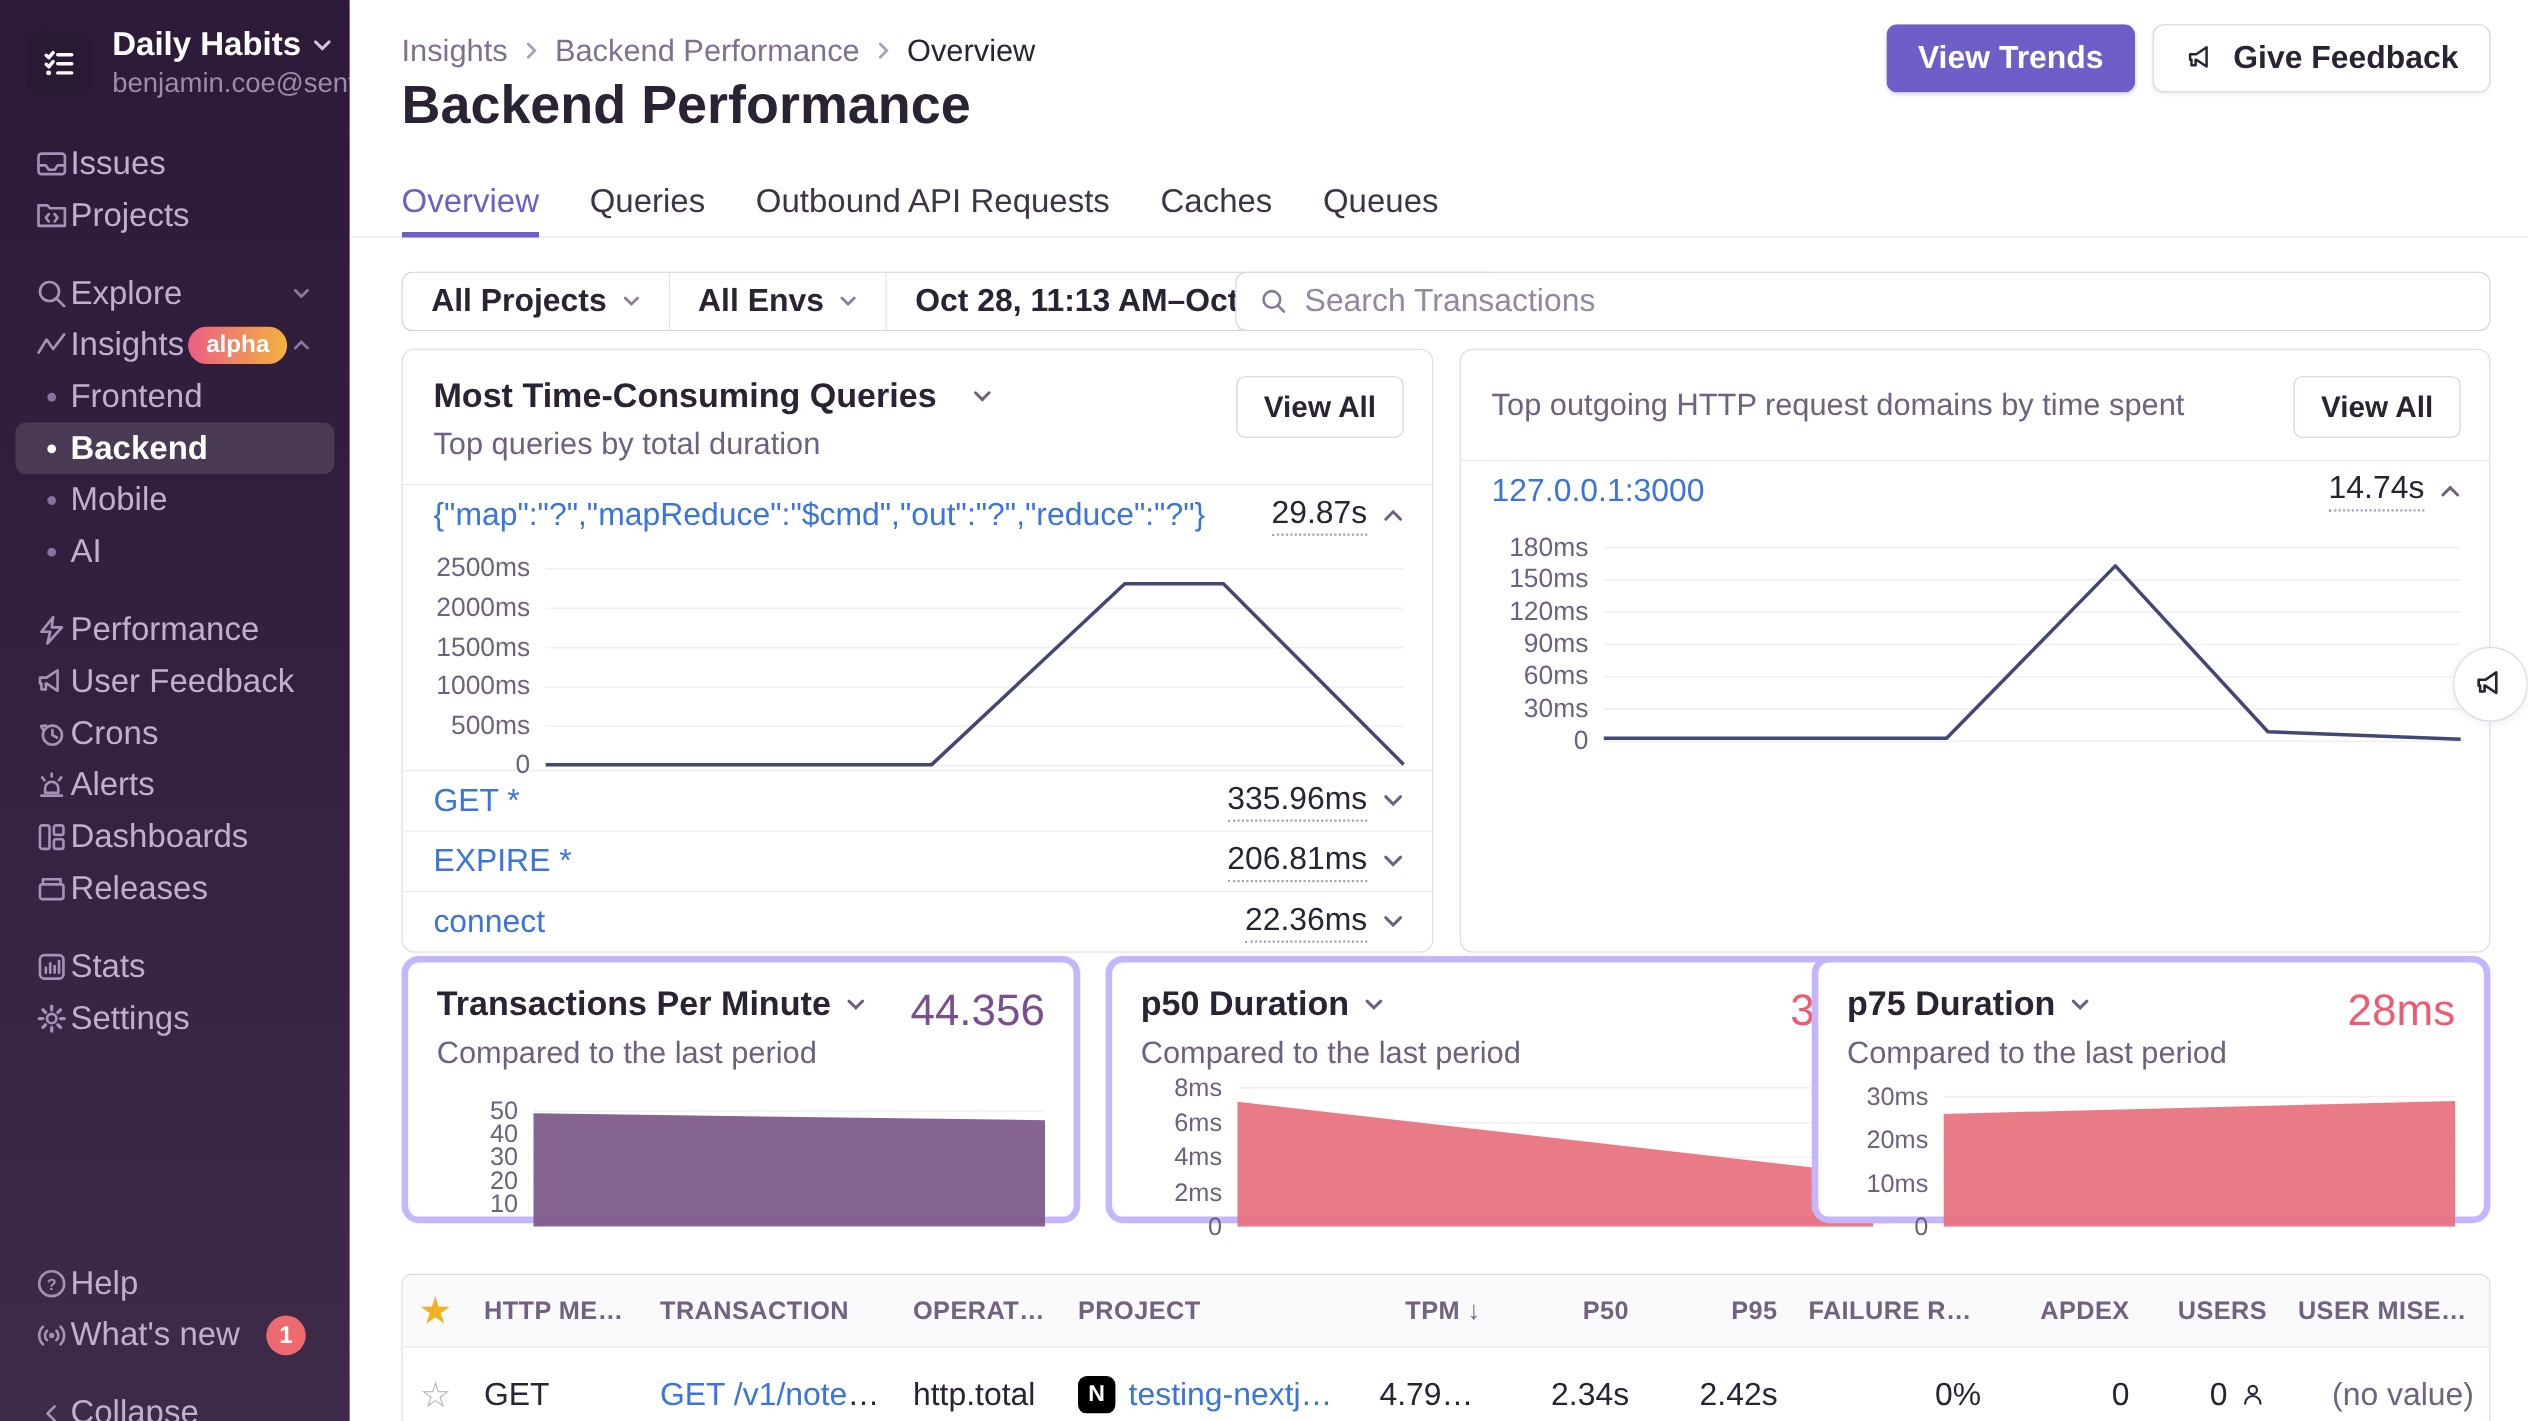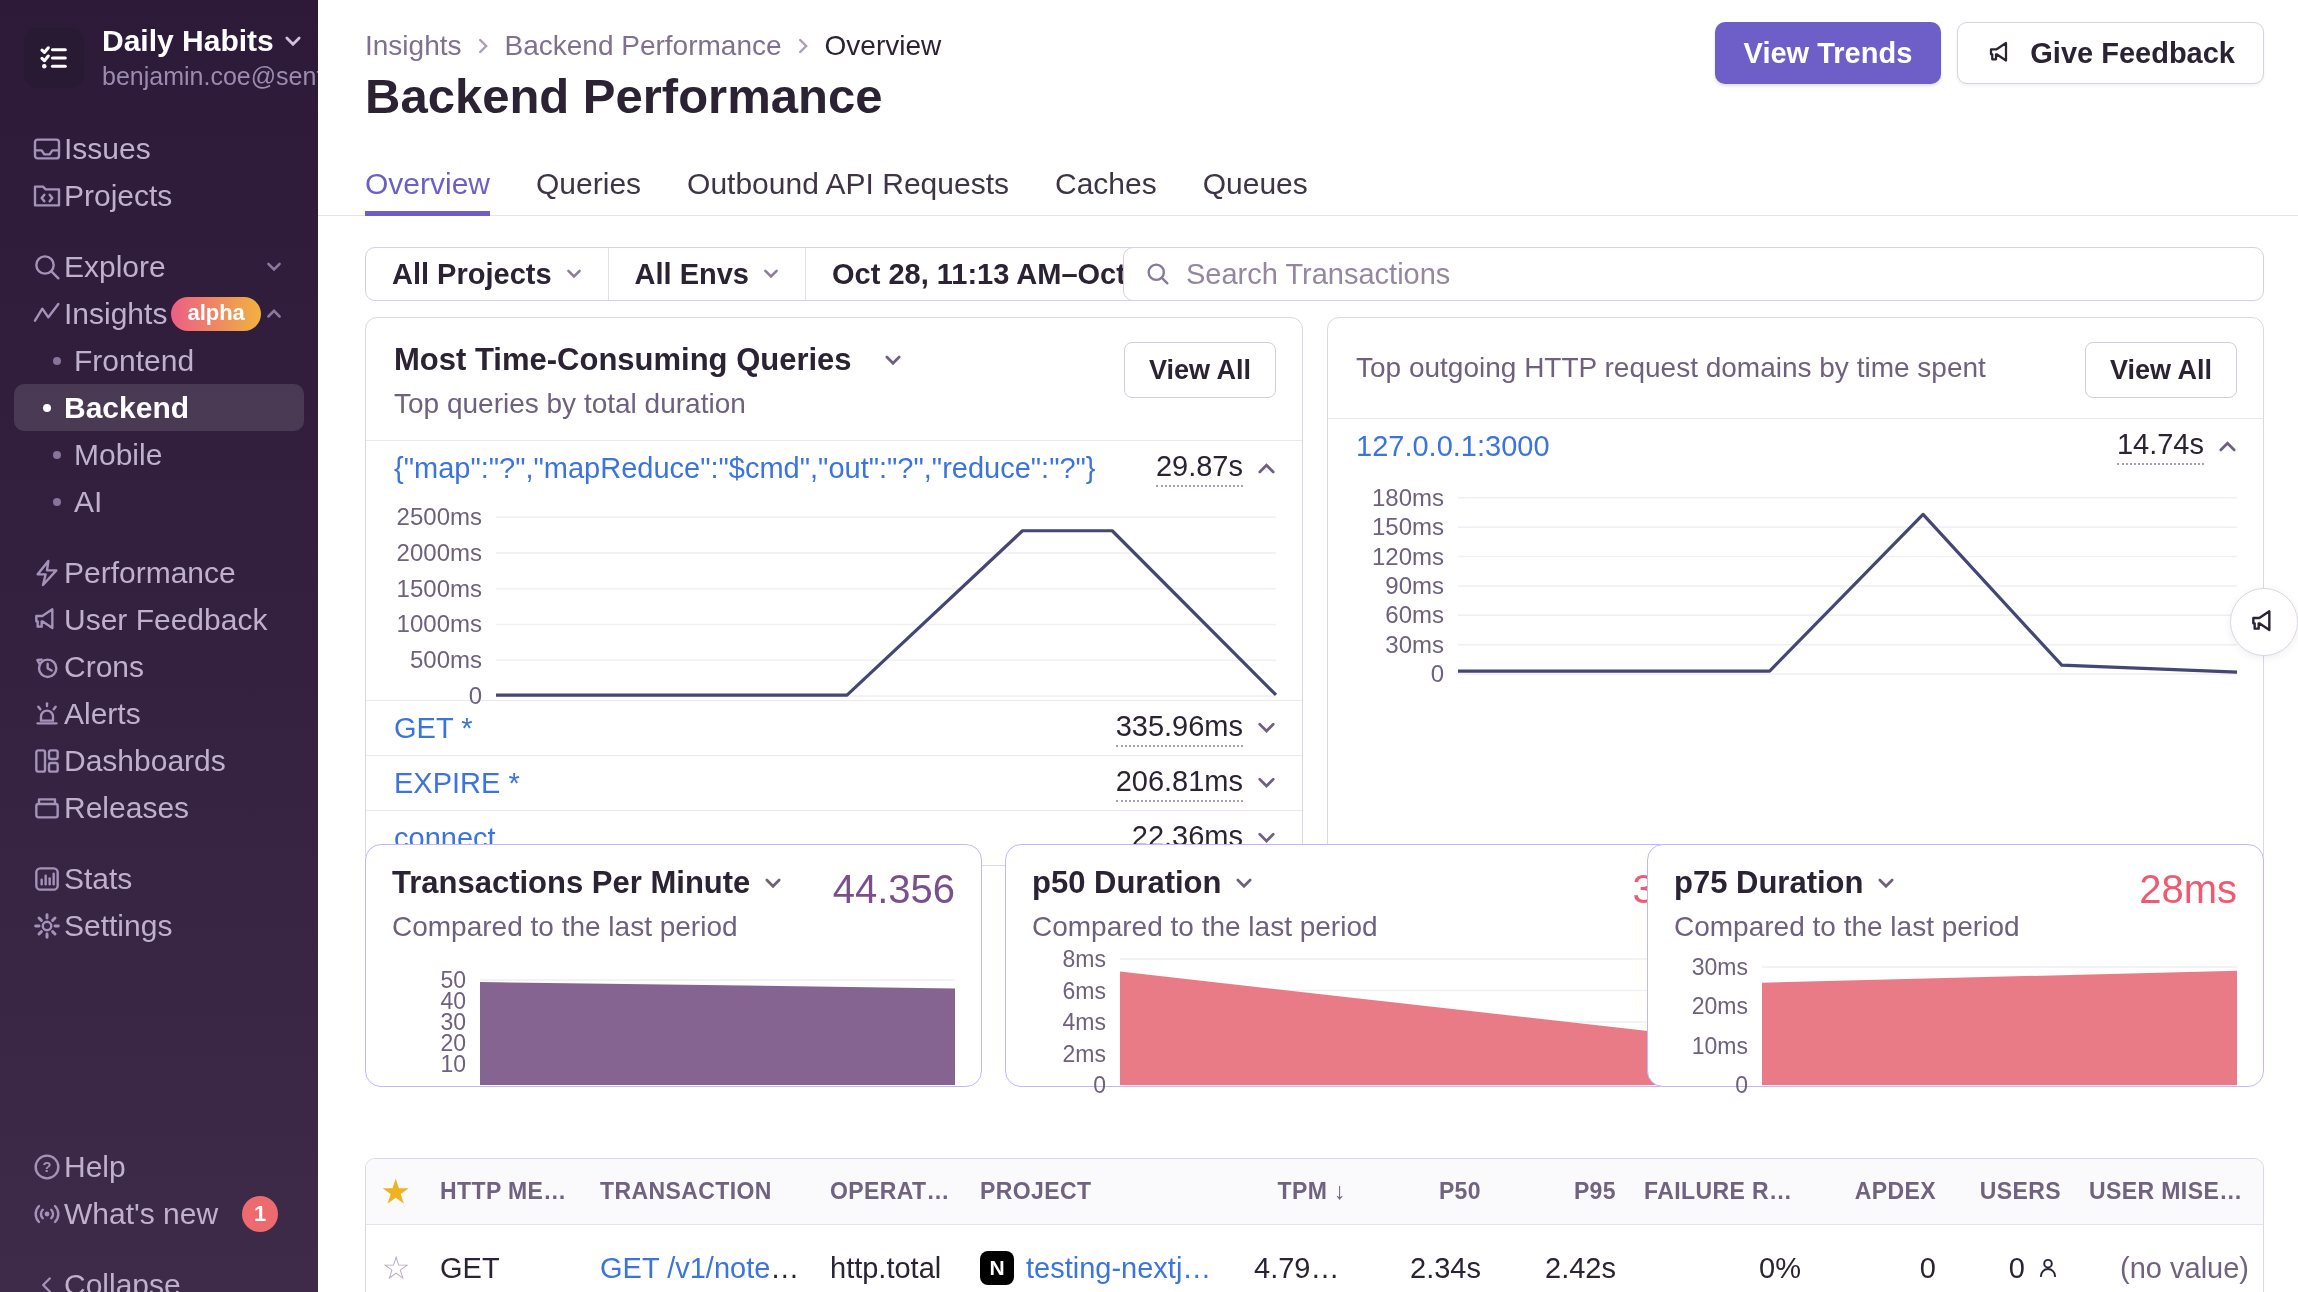--- a/index.html
+++ b/index.html
@@ -13,21 +13,21 @@
   .org { display:flex; align-items:center; gap:18px; padding:24px 22px 20px 24px; }
   .org-logo { width:60px; height:60px; border-radius:14px; background:#281a33; flex:none;
     display:flex; align-items:center; justify-content:center; }
   .org-name-row { display:flex; align-items:center; gap:10px; color:#fff; font-size:30px; font-weight:700; white-space:nowrap; }
   .org-email { font-size:25px; color:#9b8bae; margin-top:4px; white-space:nowrap; }
   .nav { list-style:none; margin-top:14px; }
   .nav li { display:flex; align-items:center; height:47px; padding:0 24px 0 30px;
     font-size:30px; color:#bfb0cd; cursor:pointer; position:relative; }
   .nav li .nicon { width:34px; display:flex; justify-content:center; color:#a493b8; flex:none; }
   .nav li.gap { margin-top:24px; }
-  .nav li.sub { padding-left:40px; }
+  .nav li.sub { padding-left:30px; }
   .nav li.sub .dot { width:8px; height:8px; border-radius:50%; background:#85749b; margin:0 13px; flex:none; }
   .nav li.selected { background:rgba(255,255,255,0.12); border-radius:10px; margin:0 14px; padding:0 10px 0 16px; color:#fff; font-weight:700; }
   .nav li.selected .dot { background:#fff; }
   .badge-alpha { font-size:22px; font-weight:700; color:#fff; padding:3px 16px 5px; border-radius:999px;
     background:linear-gradient(90deg,#ec5e85 0%,#f1b23e 100%); margin-left:4px; }
   .nav .right-chev { position:absolute; right:36px; color:#8b7a9f; }
   .side-footer { position:absolute; left:0; right:0; bottom:-16px; }
   .wn-badge { position:absolute; right:40px; width:36px; height:36px; border-radius:50%; background:#ed6a6e;
     color:#fff; font-size:22px; font-weight:700; display:flex; align-items:center; justify-content:center; }
 
@@ -78,21 +78,21 @@
   .chart { display:flex; align-items:stretch; padding:14px 26px 0 0; }
   .yaxis { position:relative; width:130px; flex:none; font-size:24px; color:#6f617e; }
   .yaxis span { position:absolute; right:14px; transform:translateY(-50%); white-space:nowrap; }
   .plot { flex:1; overflow:visible; }
   .chart.big .plot { height:186px; }
   .chart.small { padding:16px 0 0 0; }
   .chart.small .yaxis { width:88px; font-size:23px; }
   .chart.small .plot { height:126px; }
 
   
-  .card { position:absolute; top:844px; height:243px; background:#fff; border:1px solid #c4b5fd; border-radius:16px; padding:20px 26px 0 26px; }
+  .card { position:absolute; top:869px; height:243px; background:#fff; border:6px solid #c4b5fd; border-radius:16px; padding:20px 26px 0 26px; }
   .card-tpm { left:47px; width:617px; }
   .card-p50 { left:687px; width:730px; }
   .card-p75 { left:1329px; width:617px; }
   .card-top { display:flex; justify-content:space-between; align-items:flex-start; }
   .card-title { display:flex; align-items:center; gap:14px; font-size:31px; font-weight:700; color:#2b2233; }
   .card-sub { font-size:28px; color:#6f617e; margin-top:10px; }
   .card-value { font-size:40px; margin-top:2px; }
   .val-purple { color:#7a4f8f; }
   .val-red { color:#ef5a70; }
 

